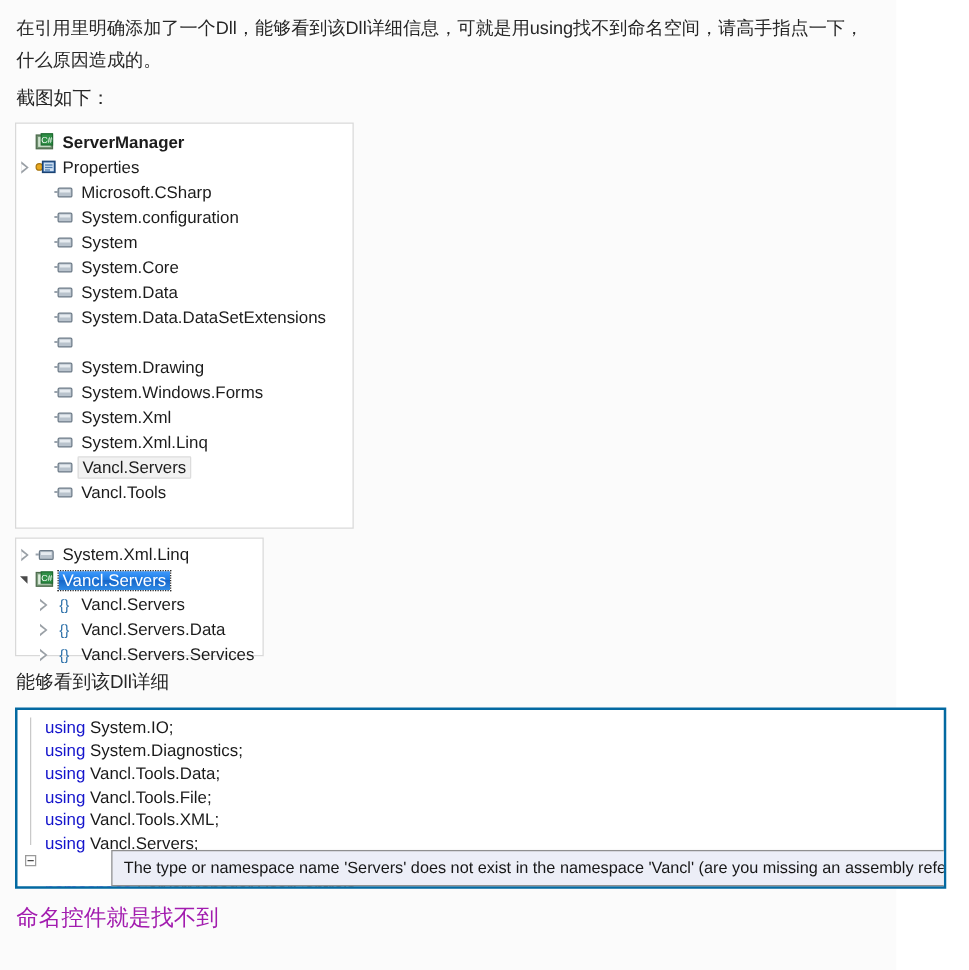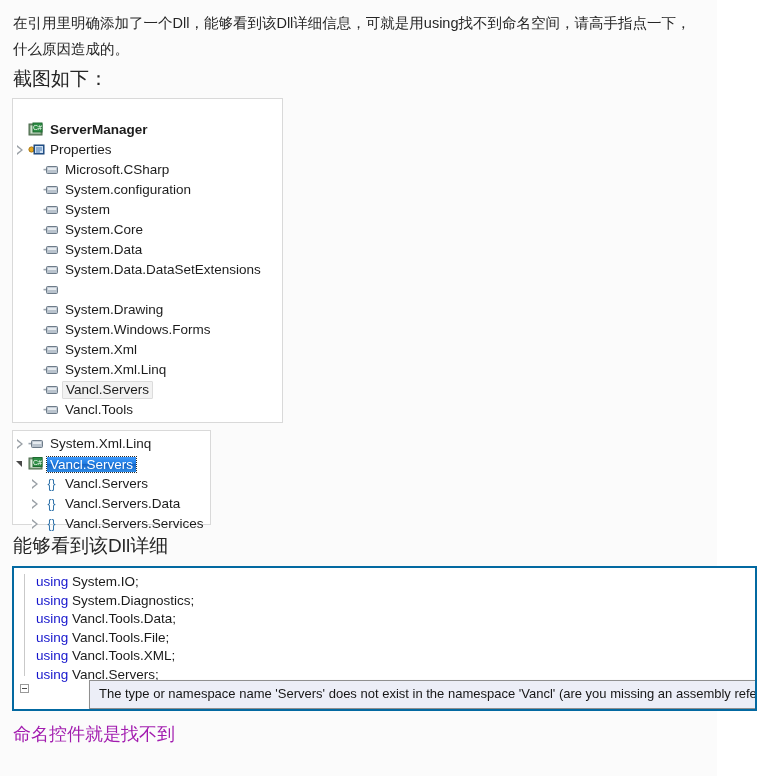--- a/index.html
+++ b/index.html
@@ -28,38 +28,38 @@
   .prose {
     font-size: 14.5px;
     line-height: 26px;
     color: #262626;
     padding: 0 18px 0 13px;
   }
   .prose-top {
     padding-top: 10px;
   }
   .caption {
-    font-size: 19px;
+    font-size: 15px;
     line-height: 22px;
     color: #262626;
     padding-left: 13px;
   }
 
   
   .tree-panel {
     background: #ffffff;
     border: 1px solid #d9d9d9;
     box-sizing: border-box;
     position: relative;
   }
   #tree-panel-references {
     margin: 8px 0 0 12px;
     width: 271px;
     height: 325px;
-    padding-top: 21px;
+    padding-top: 5px;
   }
   #tree-panel-object-browser {
     margin: 7px 0 0 12px;
     width: 199px;
     height: 95px;
     padding-top: 3px;
   }
 
   .tree-row {
     display: flex;

